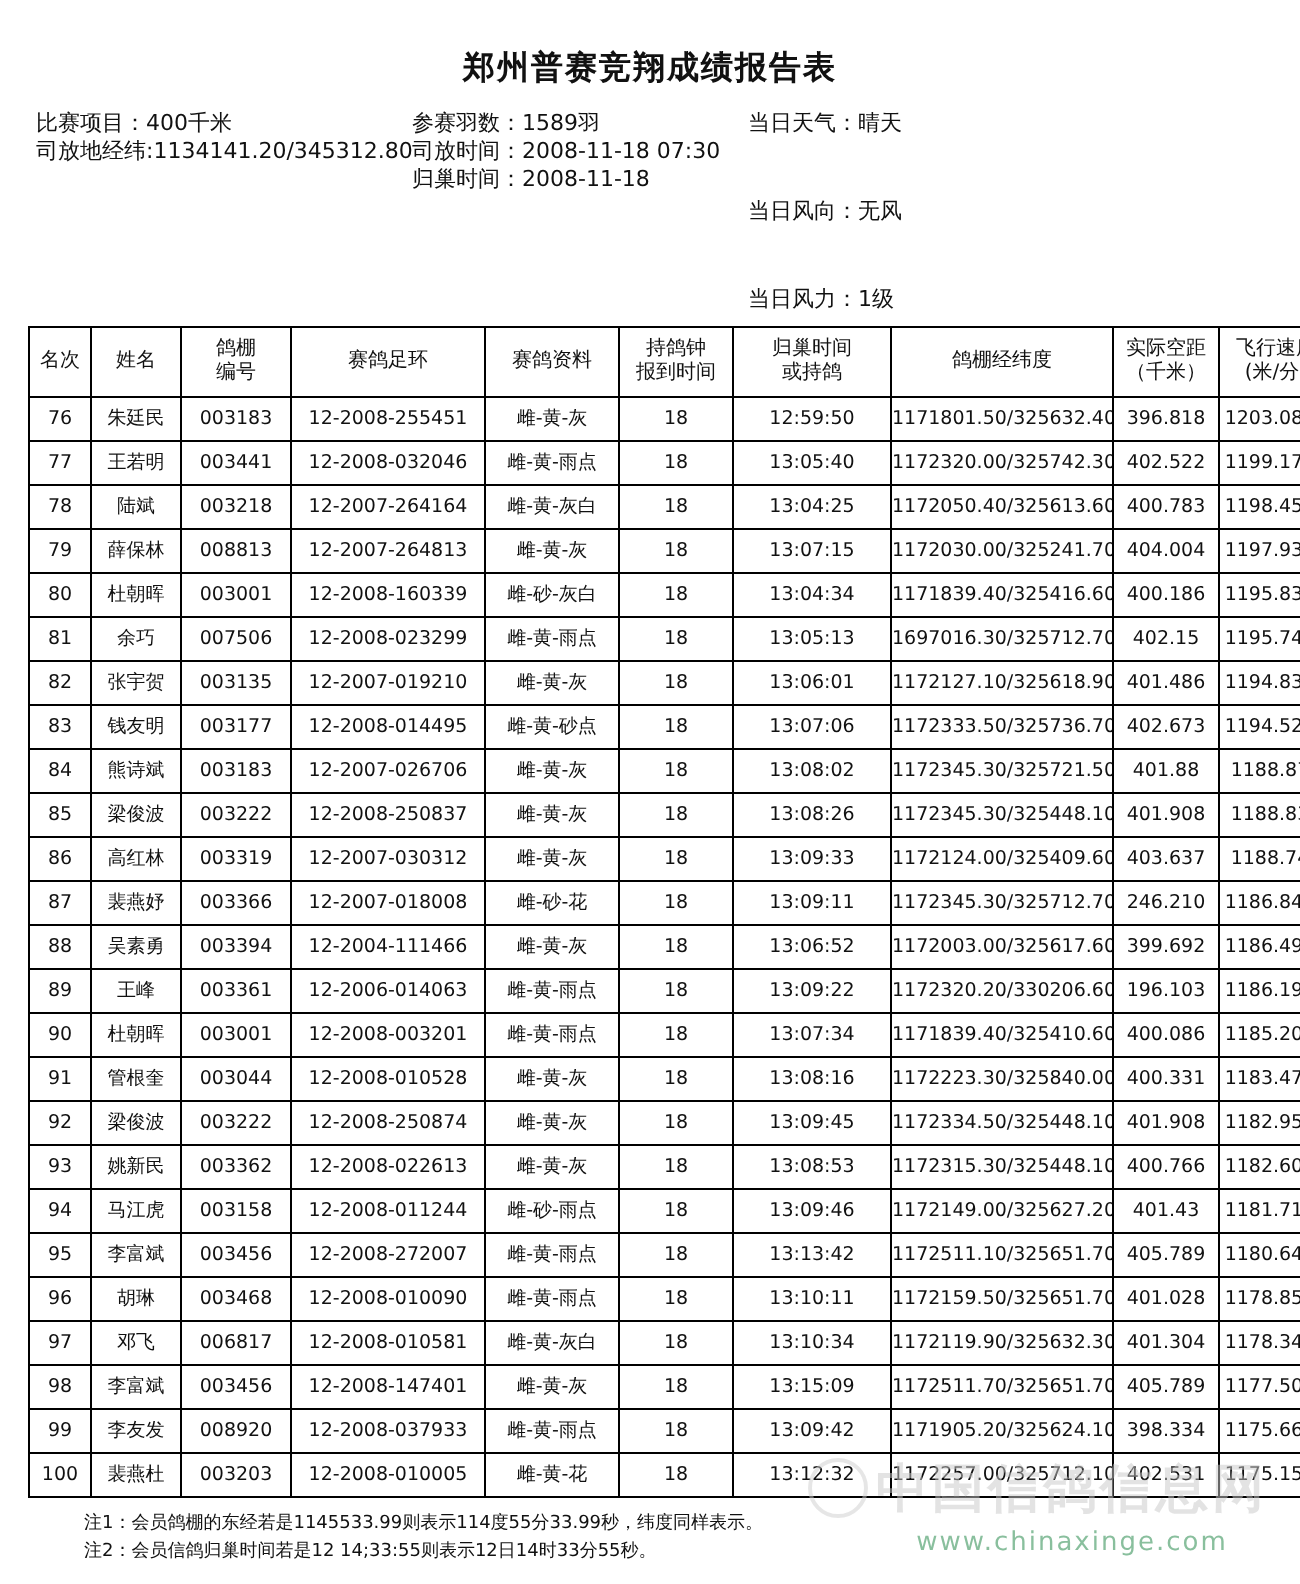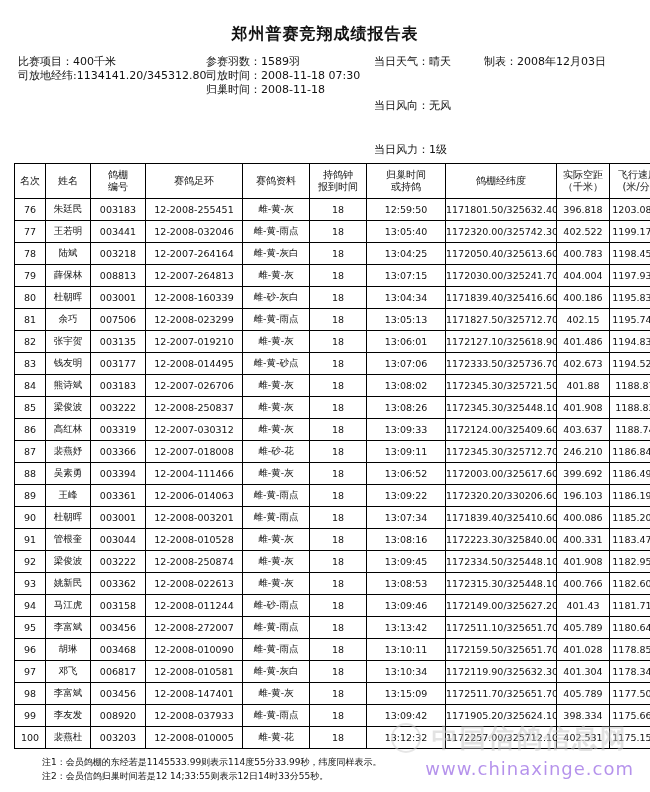--- a/index.html
+++ b/index.html
@@ -122,22 +122,22 @@
     opacity: 0.5;
   }
   .wm-text {
     font-size: 26px;
     font-weight: bold;
     color: #c9c9c9;
     font-family: "DejaVu Serif", "Liberation Serif", serif;
     letter-spacing: 2px;
   }
   .wm-sub {
-    font-size: 18px;
-    color: #6d28d9;
+    font-size: 13px;
+    color: #15803d;
     letter-spacing: 1px;
     margin-top: 2px;
   }
   .wm-logo {
     position: absolute;
     left: -34px;
     top: 2px;
     width: 26px;
     height: 26px;
     border: 2px solid #cfcfcf;
@@ -159,25 +159,20 @@
     <div class="meta-col c2">
       <div class="meta-row">参赛羽数：1589羽</div>
       <div class="meta-row">司放时间：2008-11-18 07:30</div>
       <div class="meta-row">归巢时间：2008-11-18</div>
     </div>
     <div class="meta-col c3">
       <div class="meta-row">当日天气：晴天</div>
       <div class="meta-row">当日风向：无风</div>
       <div class="meta-row">当日风力：1级</div>
     </div>
-    <div class="meta-col c4">
-      <div class="meta-row"></div>
-      <div class="meta-row"></div>
-      <div class="meta-row">制表：2008年12月03日</div>
-    </div>
   </div>
 
   <table class="grid">
     <thead>
       <tr>
         <th class="col-rank hdr-two-line">
           <span>名次</span>
           <span></span>
         </th>
         <th class="col-name hdr-two-line">
@@ -280,21 +275,21 @@
           <td class="col-speed">1195.8322</td>
         </tr>
         <tr>
           <td class="col-rank">81</td>
           <td class="col-name">余巧</td>
           <td class="col-loft">007506</td>
           <td class="col-ring">12-2008-023299</td>
           <td class="col-info">雌-黄-雨点</td>
           <td class="col-clock">18</td>
           <td class="col-arrive">13:05:13</td>
-          <td class="col-coord">1171827.50/325712.70</td>
+          <td class="col-coord">1697016.30/325712.70</td>
           <td class="col-dist">402.15</td>
           <td class="col-speed">1195.7469</td>
         </tr>
         <tr>
           <td class="col-rank">82</td>
           <td class="col-name">张宇贺</td>
           <td class="col-loft">003135</td>
           <td class="col-ring">12-2007-019210</td>
           <td class="col-info">雌-黄-灰</td>
           <td class="col-clock">18</td>

